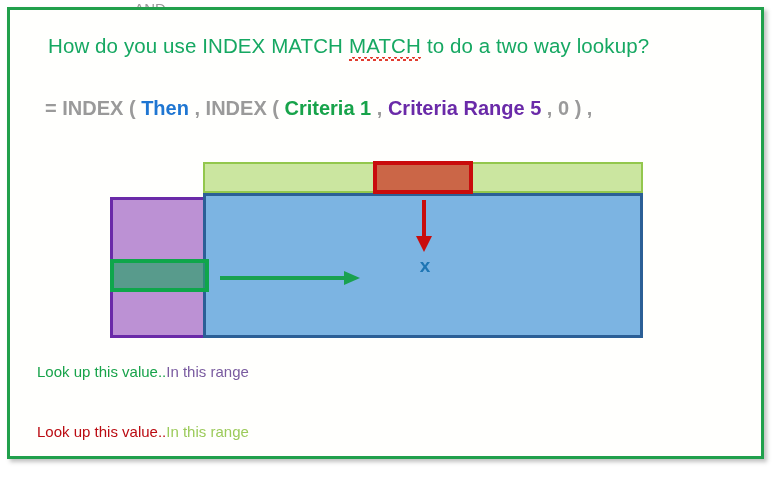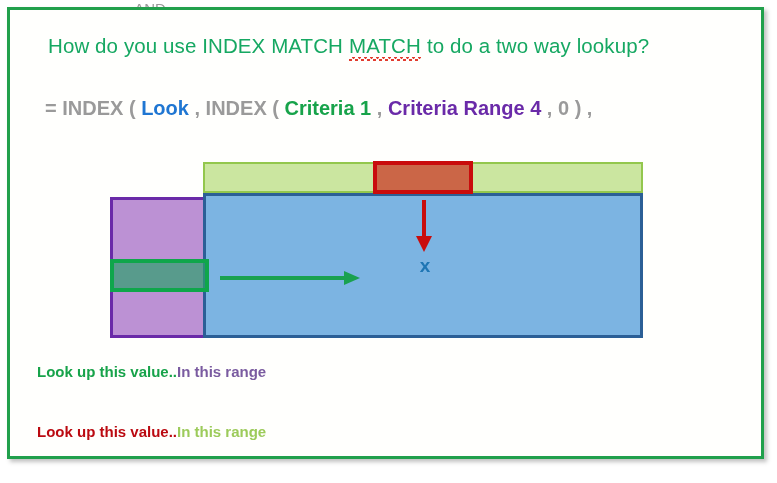--- a/index.html
+++ b/index.html
@@ -141,21 +141,21 @@
     font-weight: bold;
     color: #1f76b4;
     text-align: center;
     line-height: 24px;
   }
 
   
   .cap {
     position: absolute;
     font-size: 15px;
-    font-weight: bold;
+    font-weight: normal;
     white-space: nowrap;
   }
   #cap-line1 { left: 37px; top: 363px; }
   #cap-and {
     left: 37px; top: 392px;
     width: 300px;
     text-align: center;
     color: #9a9a9a;
     font-weight: normal;
     font-size: 15px;
@@ -183,25 +183,25 @@
 
   <div id="frame">
 
     <div id="title">
       <span>How do you use INDEX MATCH</span><span class="sp"></span><span class="squiggle">MATCH</span><span class="sp"></span><span>to do a two way lookup?</span>
     </div>
 
     <div id="formula">
       <div>
         <span class="c-gray">= INDEX (</span>
-        <span class="b c-range">Look</span>
+        <span class="b c-range">Then</span>
         <span class="c-gray">, INDEX (</span>
         <span class="b c-crit1">Criteria 1</span>
         <span class="c-gray">,</span>
-        <span class="b c-critrange1">Criteria Range 4</span>
+        <span class="b c-critrange1">Criteria Range 5</span>
         <span class="c-gray">, 0 ) ,</span>
       </div>
     </div>
 
   </div>
 
   <div id="diagram">
 
     <div class="dg" id="row-bar"></div>
     <div class="dg" id="col-bar"></div>

